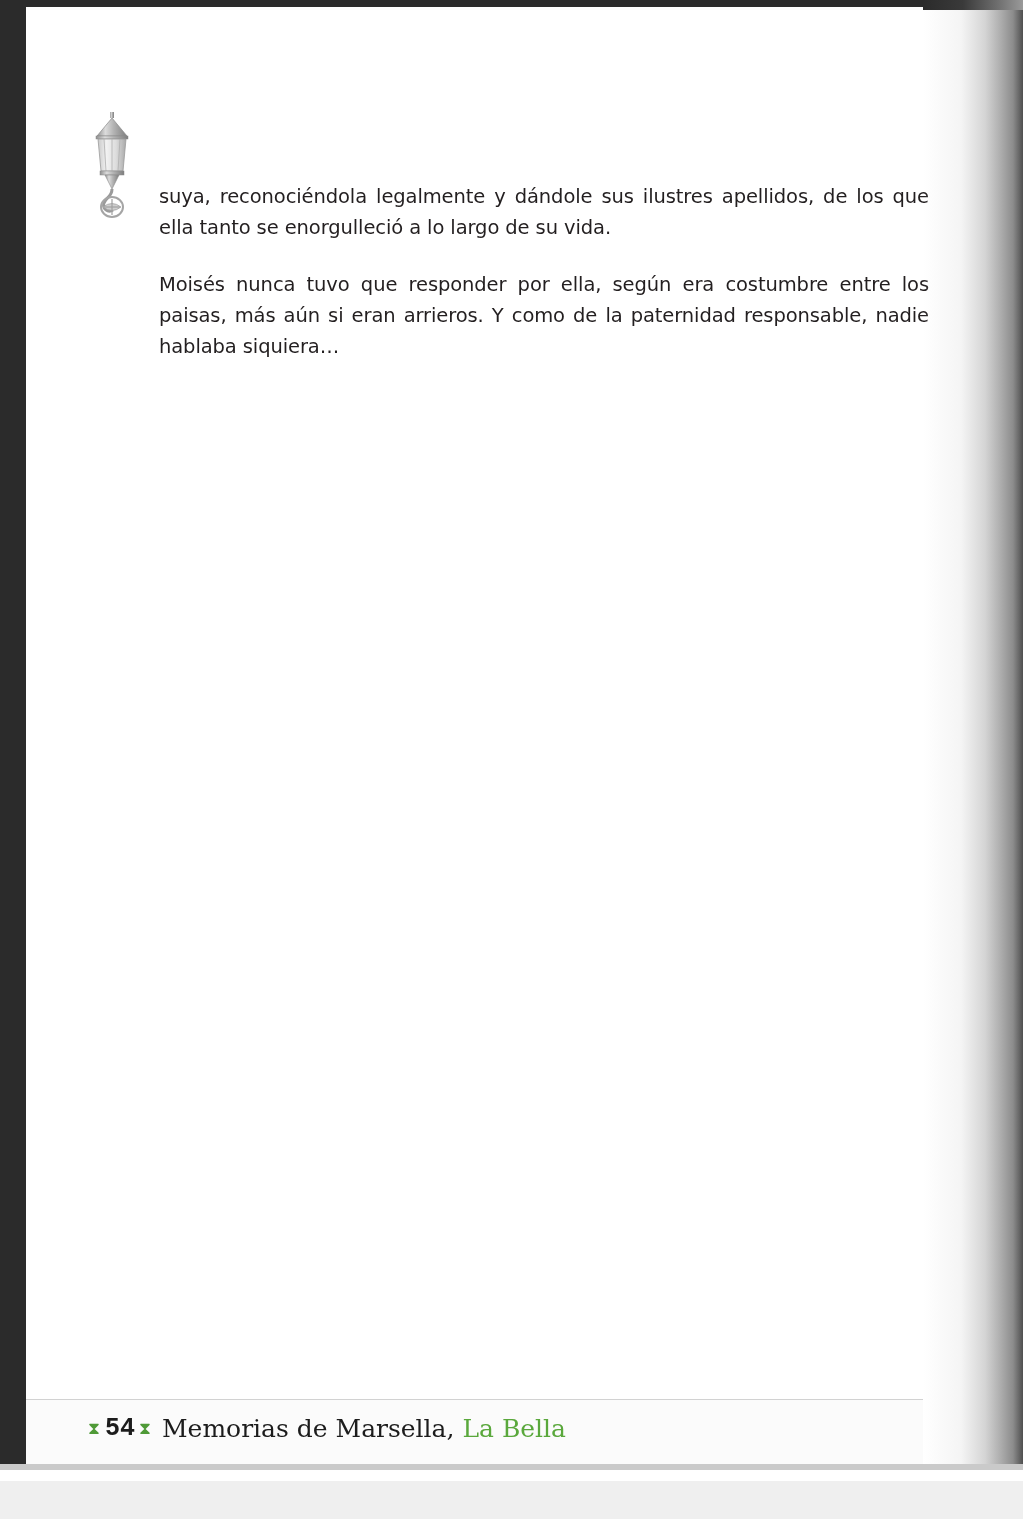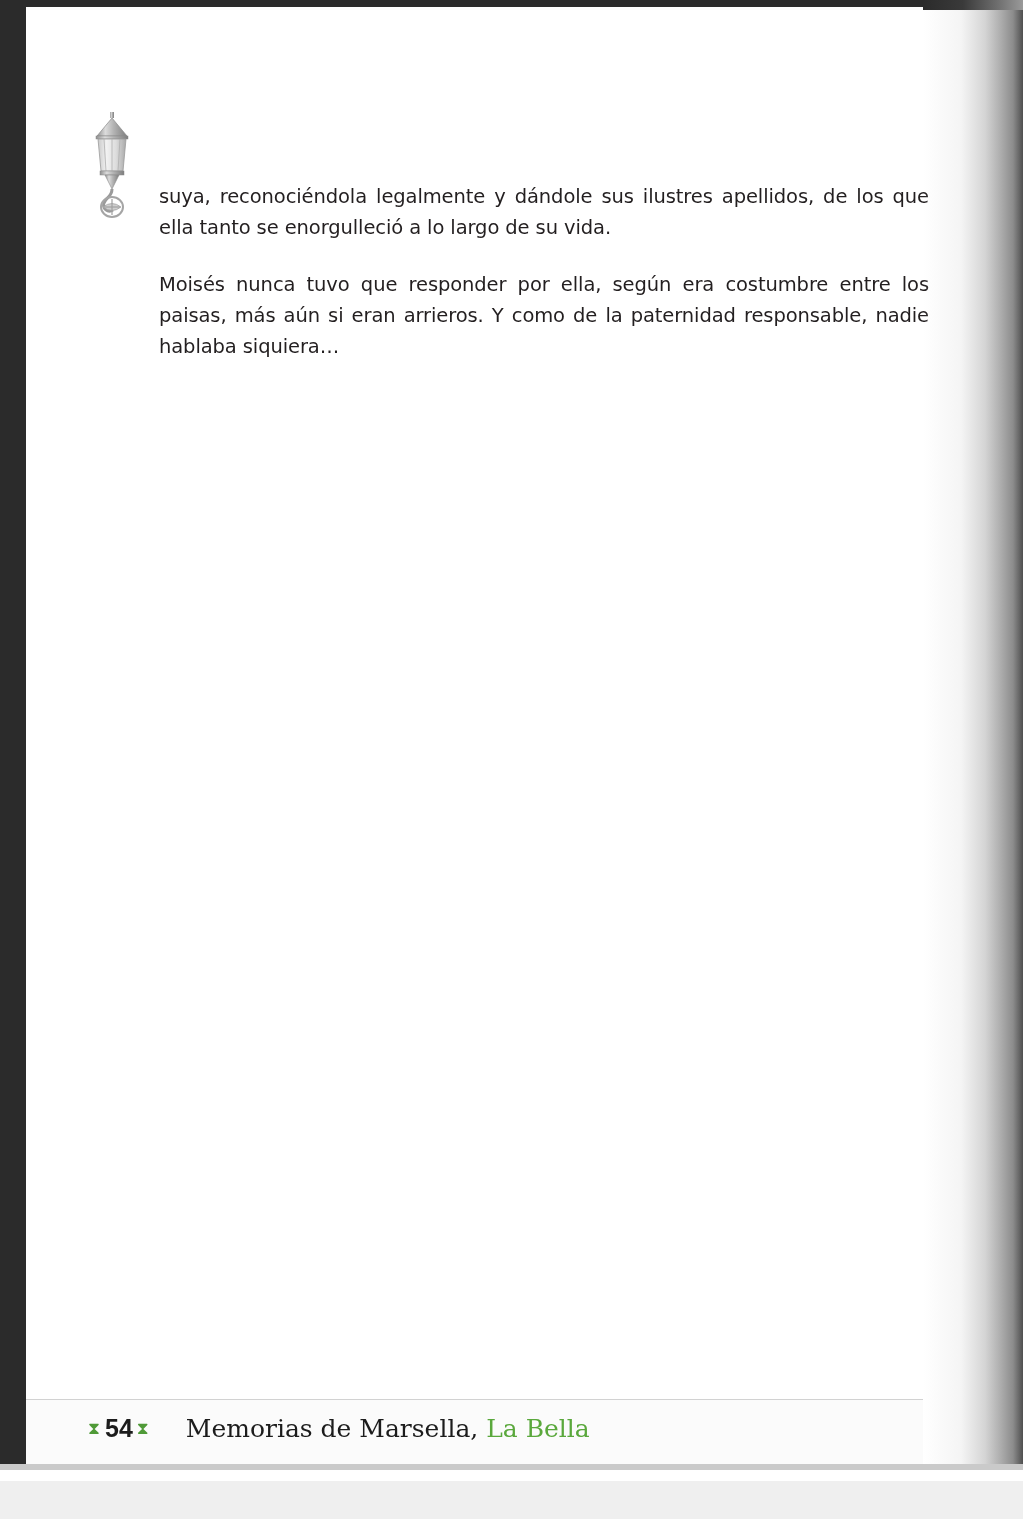--- a/index.html
+++ b/index.html
@@ -135,28 +135,27 @@
   }
   .hourglass {
     display: inline-block;
     width: 13px;
     height: 17px;
     color: #4f9a37;
     line-height: 1;
     font-size: 17px;
   }
   .folio-num {
-    font-family: Liberation Sans, sans-serif;
+    font-family: Liberation Mono, monospace;
     font-weight: bold;
     font-size: 25px;
     color: #1c1c1c;
     line-height: 1;
   }
   .booktitle {
-    margin-left: 26px;
     font-family: "DejaVu Serif", serif;
     font-size: 25px;
     color: #1c1c1c;
     white-space: nowrap;
   }
   .booktitle .accent {
     color: #5aa83c;
   }
 
   

